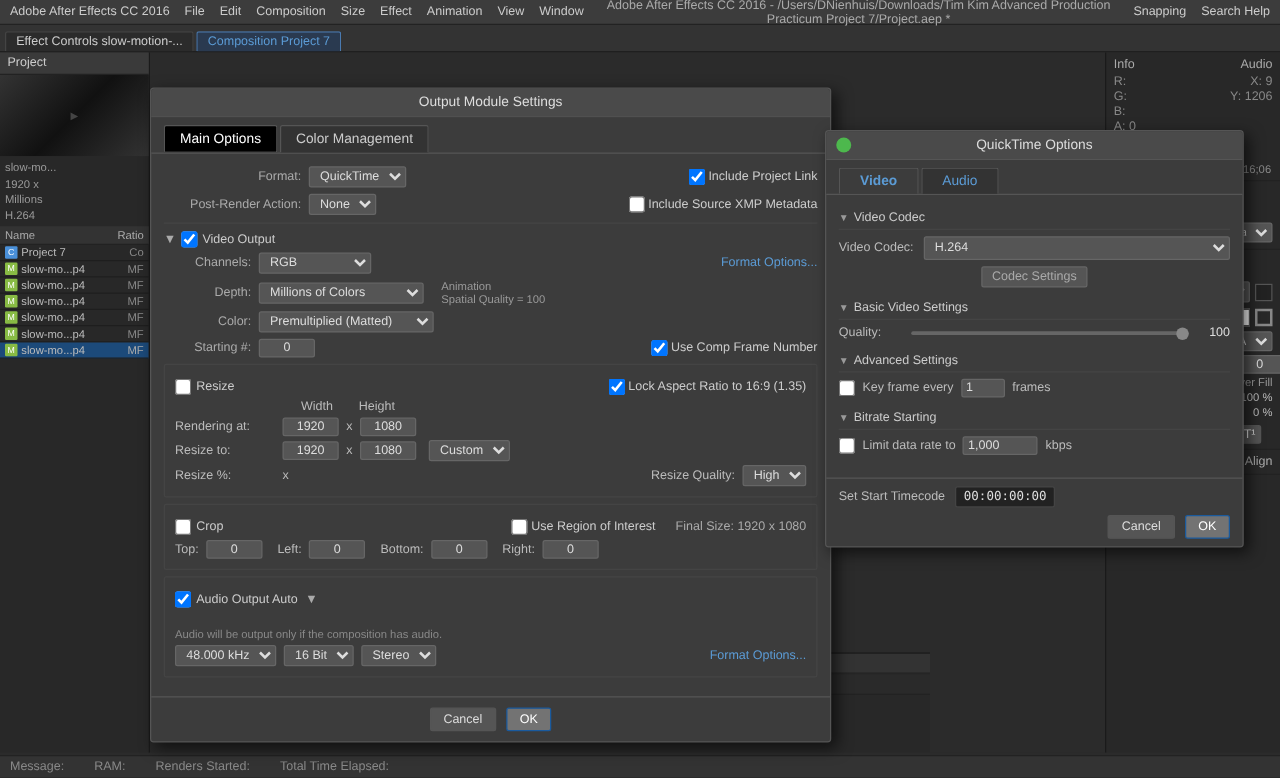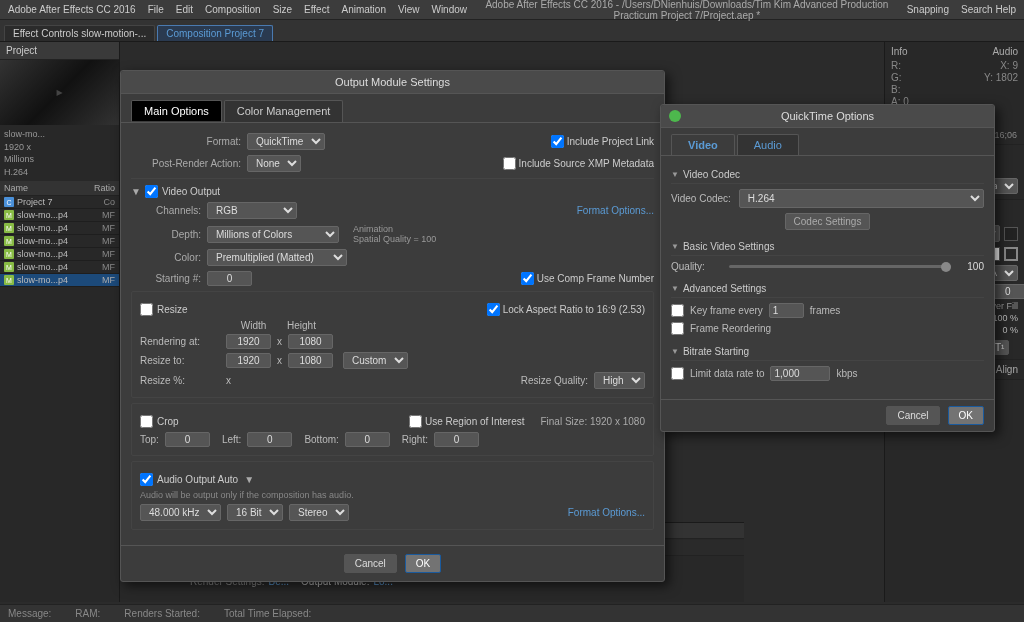--- a/index.html
+++ b/index.html
@@ -758,21 +758,21 @@
           </label>
         </div>
 
         <div class="resize-section">
           <div class="section-header" style="margin-bottom:4px">
             <input type="checkbox" style="">
             <span>Resize</span>
             <span style="flex:1"></span>
             <label class="checkbox-label">
               <input type="checkbox" checked="" style="">
-              <span>Lock Aspect Ratio to 16:9 (2.53)</span>
+              <span>Lock Aspect Ratio to 16:9 (1.35)</span>
             </label>
           </div>
           <div class="resize-row">
             <span style="width:80px"></span>
             <span style="width:55px;text-align:center">Width</span>
             <span>Height</span>
           </div>
           <div class="resize-row">
             <span style="width:80px">Rendering at:</span>
             <input type="text" class="small-input" value="1920" style="">
@@ -819,21 +819,21 @@
             <span style="margin-left:6px">Left:</span>
             <input type="text" class="small-input" value="0" style="">
             <span style="margin-left:6px">Bottom:</span>
             <input type="text" class="small-input" value="0" style="">
             <span style="margin-left:6px">Right:</span>
             <input type="text" class="small-input" value="0" style="">
           </div>
         </div>
 
         <div class="audio-section">
-          <div class="section-header" style="margin-bottom:4px">
+          <div class="section-header" style="margin-bottom:16px">
             <input type="checkbox" checked="" style="">
             <span>Audio Output Auto</span>
             <span style="color:#aaa;margin-left:2px">▼</span>
           </div>
           <p style="font-size:9px;color:#888;margin-bottom:4px">Audio will be output only if the composition has audio.</p>
           <div class="resize-row">
             <select class="form-select">
               <option>48.000 kHz</option>
             </select>
             <select class="form-select">
@@ -897,41 +897,41 @@
           <div class="qt-section-header">
             <span class="triangle">▼</span>
             <span>Advanced Settings</span>
           </div>
           <div class="qt-checkbox-row">
             <input type="checkbox" style="">
             <span>Key frame every</span>
             <input type="text" class="bitrate-input" style="width: 35px;" value="1">
             <span>frames</span>
           </div>
-          <div class="qt-checkbox-row">
-            <input type="checkbox" style="">
-            <span>Frame Reordering</span>
-          </div>
         </div>
 
         <div class="qt-section">
           <div class="qt-section-header">
             <span class="triangle">▼</span>
             <span>Bitrate Starting</span>
           </div>
           <div class="bitrate-row">
             <input type="checkbox" style="">
             <span>Limit data rate to</span>
             <input type="text" class="bitrate-input" value="1,000" style="">
             <span>kbps</span>
           </div>
         </div>
 
       </div>
       <div class="qt-footer">
+        <div class="qt-timecode-row">
+          <span>Set Start Timecode</span>
+          <span class="timecode-value">00:00:00:00</span>
+        </div>
         <div class="qt-btn-row">
           <button class="btn btn-default">Cancel</button>
           <button class="btn btn-primary">OK</button>
         </div>
       </div>
     </div>
 
     <div class="render-area">
       <div class="render-header">
         <span>Current Render</span>
@@ -963,21 +963,21 @@
         <span>Info</span>
         <span style="flex:1"></span>
         <span>Audio</span>
       </div>
       <div class="info-row">
         <span class="info-key">R:</span>
         <span class="info-key">X: 9</span>
       </div>
       <div class="info-row">
         <span class="info-key">G:</span>
-        <span class="info-key">Y: 1802</span>
+        <span class="info-key">Y: 1206</span>
       </div>
       <div class="info-row">
         <span class="info-key">B:</span>
       </div>
       <div class="info-row">
         <span class="info-key">A: 0</span>
       </div>
       <div style="font-size:9px;color:#888;margin-top:3px">
         <div>Start: 0;00:00:00, End: 0;00:16;05</div>
         <div>Work Area Duration: 0;00:16;06</div>

